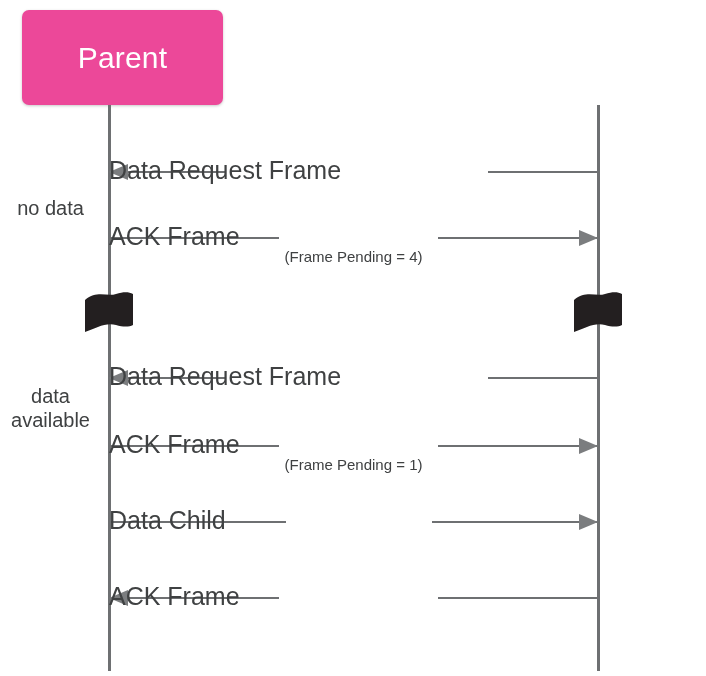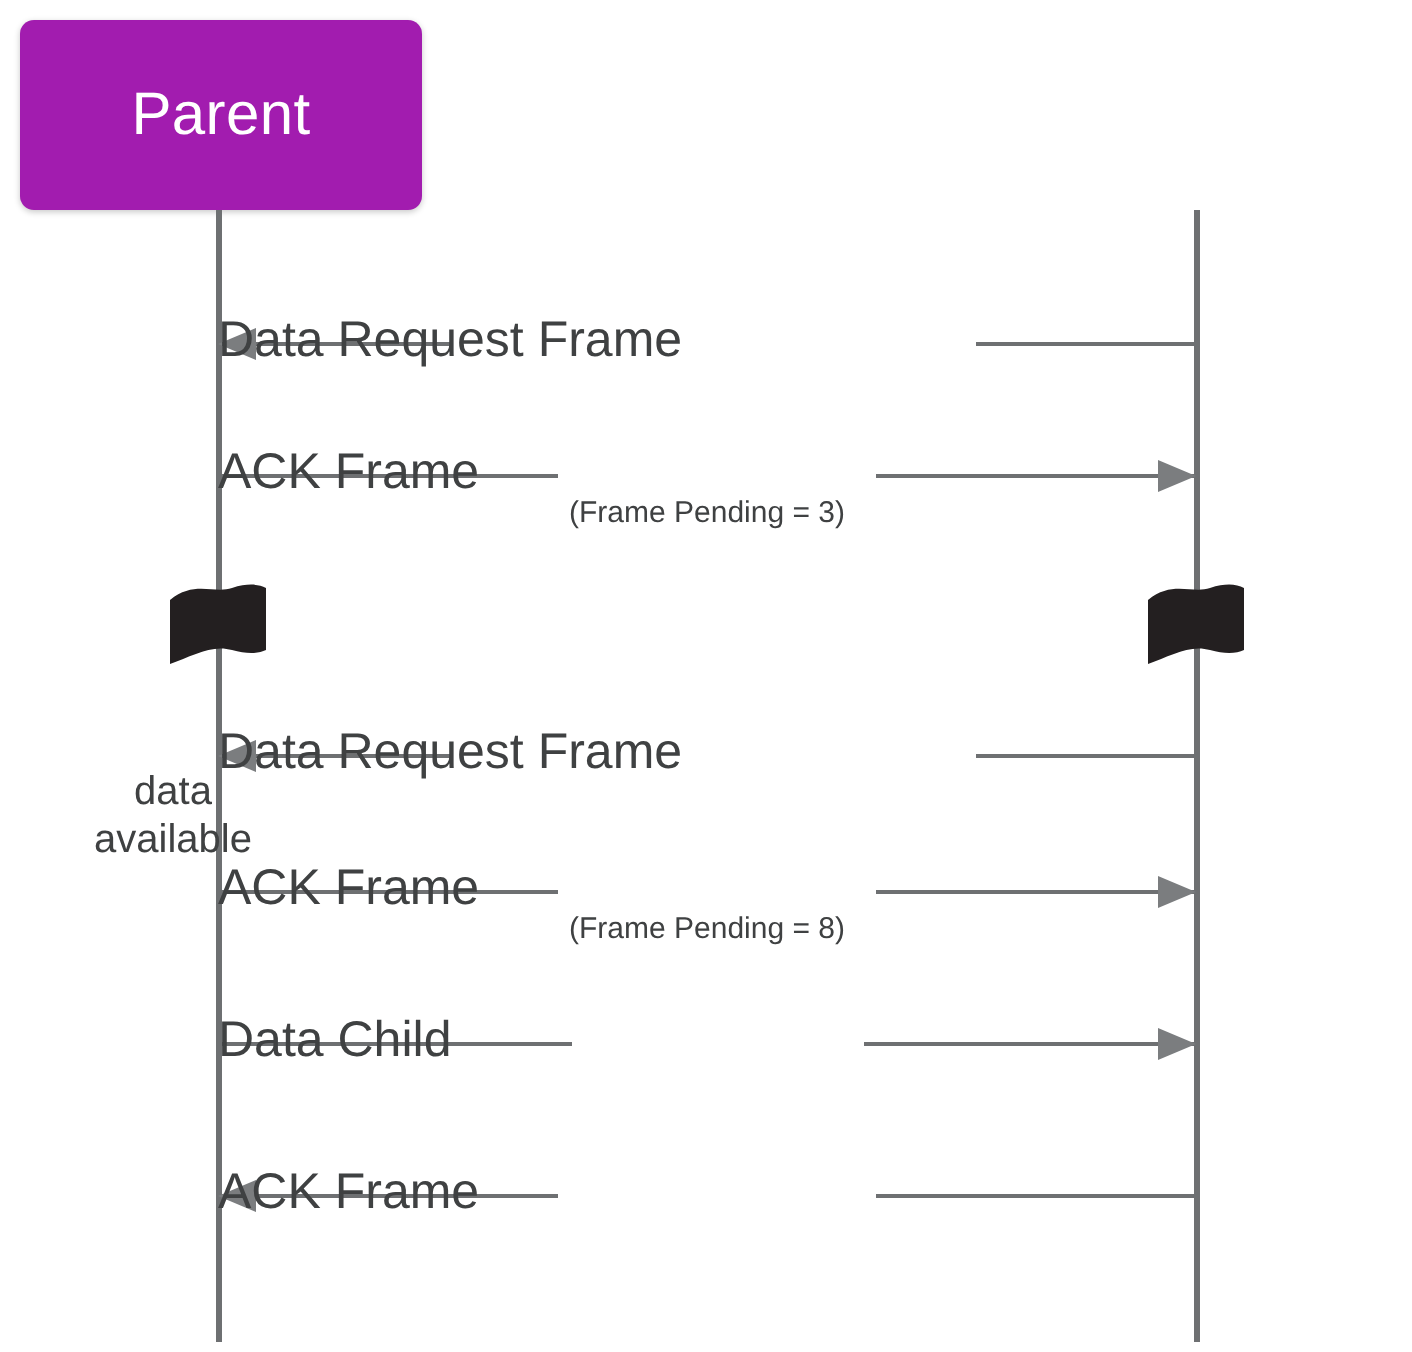--- a/index.html
+++ b/index.html
@@ -16,26 +16,27 @@
   #diagram {
     position: relative;
     width: 706px;
     height: 676px;
     background: #ffffff;
   }
   
   .participant-box {
     position: absolute;
     box-sizing: border-box;
-    background: #a21caf;
+    background: #ec4899;
     border-radius: 7px;
     box-shadow: 0 1px 3px rgba(0,0,0,0.22);
     display: flex;
     align-items: center;
     justify-content: center;
+    margin-left: 12px;
   }
   .participant-label {
     color: #ffffff;
     font-size: 30px;
     font-weight: 400;
     letter-spacing: 0.2px;
     line-height: 1;
   }
   #box-parent { left: 10px;  top: 10px; width: 201px; height: 95px; }
   #box-child  { left: 497px; top: 10px; width: 203px; height: 95px; }
@@ -107,21 +108,21 @@
   
   .side-note {
     position: absolute;
     color: #3f4142;
     font-size: 20px;
     line-height: 24px;
     text-align: center;
     white-space: pre-line;
   }
   #note-no-data   { left: 0px; top: 196px; width: 101px; }
-  #note-data-avail{ left: 0px; top: 384px; width: 101px; padding-left: 36px; }
+  #note-data-avail{ left: 0px; top: 384px; width: 101px; }
 
   
   .break-flag {
     position: absolute;
     width: 52px;
     height: 44px;
     overflow: visible;
   }
   #flag-parent { left: 83px; top: 291px; }
   #flag-child  { left: 572px; top: 291px; }
@@ -132,36 +133,37 @@
 <div id="diagram">
 
   <div class="participant-box" id="box-parent">
     <span class="participant-label">Parent</span>
   </div>
 
 
   <div class="lifeline" id="lifeline-parent"></div>
   <div class="lifeline" id="lifeline-child"></div>
 
+  <div class="side-note" id="note-no-data">no data</div>
   <div class="side-note" id="note-data-avail">data
 available</div>
 
   <div class="message" style="top:172px;">
     <div class="msg-seg left" style="width:117px;"></div>
     <div class="msg-seg right" style="width:110px;"></div>
     <div class="arrow-head to-left"></div>
     <div class="msg-label">Data Request Frame</div>
   </div>
 
   <div class="message" style="top:238px;">
     <div class="msg-seg left" style="width:170px;"></div>
     <div class="msg-seg right" style="width:160px;"></div>
     <div class="arrow-head to-right"></div>
     <div class="msg-label">ACK Frame</div>
-    <div class="msg-sublabel">(Frame Pending = 3)</div>
+    <div class="msg-sublabel">(Frame Pending = 4)</div>
   </div>
 
   <div class="break-flag" id="flag-parent">
     <svg width="52" height="44" viewBox="0 0 52 44" xmlns="http://www.w3.org/2000/svg">
       <path d="M2 9 C 14 -1, 24 6, 33 3 C 41 0.5, 46 1, 50 3 L 50 34
                C 46 36, 40 36, 33 34 C 23 31, 13 37, 2 41 Z" fill="#231f20"></path>
     </svg>
   </div>
 
   <div class="break-flag" id="flag-child">
@@ -176,21 +178,21 @@
     <div class="msg-seg right" style="width:110px;"></div>
     <div class="arrow-head to-left"></div>
     <div class="msg-label">Data Request Frame</div>
   </div>
 
   <div class="message" style="top:446px;">
     <div class="msg-seg left" style="width:170px;"></div>
     <div class="msg-seg right" style="width:160px;"></div>
     <div class="arrow-head to-right"></div>
     <div class="msg-label">ACK Frame</div>
-    <div class="msg-sublabel">(Frame Pending = 8)</div>
+    <div class="msg-sublabel">(Frame Pending = 1)</div>
   </div>
 
   <div class="message" style="top:522px;">
     <div class="msg-seg left" style="width:177px;"></div>
     <div class="msg-seg right" style="width:166px;"></div>
     <div class="arrow-head to-right"></div>
     <div class="msg-label">Data Child</div>
   </div>
 
   <div class="message" style="top:598px;">

